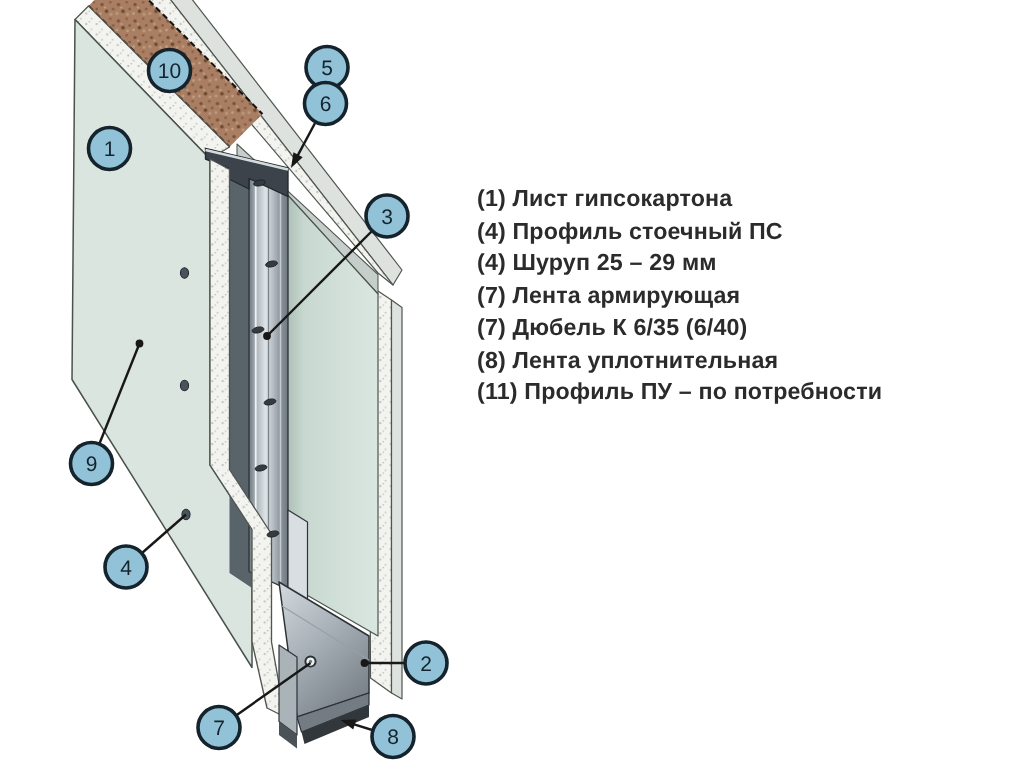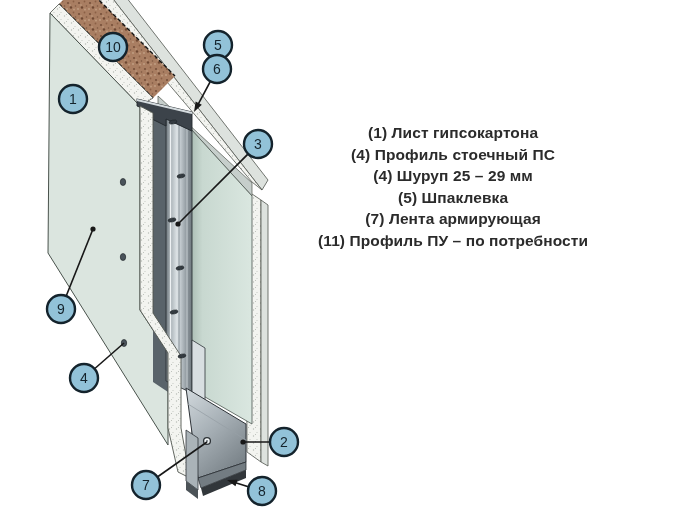--- a/index.html
+++ b/index.html
@@ -1,19 +1,19 @@
 <!DOCTYPE html>
 <html><head>
 <meta charset="utf-8">
 <style>
   html,body{margin:0;padding:0;background:#fff;}
   .stage{position:relative;width:683px;height:512px;background:#ffffff;overflow:hidden;
          font-family:"Liberation Sans", sans-serif;}
   .stage svg{display:block;overflow:hidden;}
-  .legend{position:absolute;left:318px;top:122px;text-align:center;}
+  .legend{position:absolute;left:318px;top:122px;}
   .legend-row{font:600 15.5px/21.5px "Liberation Sans", sans-serif;color:#2b2b2b;
               white-space:nowrap;letter-spacing:.1px;}
   .leader{stroke:#181818;stroke-width:1.6;fill:none;}
   .callout-circle{stroke:#14232c;stroke-width:2.4;}
   .callout-num{font:500 14px "Liberation Sans", sans-serif;fill:#14232c;
                text-anchor:middle;}
   .art{stroke-linejoin:round;}
 </style>
 </head>
 <body>
@@ -154,17 +154,18 @@
         <polygon points="227,480 237.58933025760393,479.65928795824954 235.49054408042116,486.33724397655834" fill="#181818"></polygon>
         <circle cx="262" cy="491" r="14" class="callout-circle" fill="#92c2d8" stroke="#14232c"></circle>
         <text x="262" y="491" dy="0.36em" class="callout-num">8</text>
       </g>
   </svg>
 
   <div class="legend">
       <div class="legend-row">(1) Лист гипсокартона</div>
       <div class="legend-row">(4) Профиль стоечный ПС</div>
       <div class="legend-row">(4) Шуруп 25 – 29 мм</div>
-      <div class="legend-row">(5) Шпаклевка</div>
       <div class="legend-row">(7) Лента армирующая</div>
+      <div class="legend-row">(7) Дюбель К 6/35 (6/40)</div>
+      <div class="legend-row">(8) Лента уплотнительная</div>
       <div class="legend-row">(11) Профиль ПУ – по потребности</div>
     </div>
 </div>
 
 </body></html>

